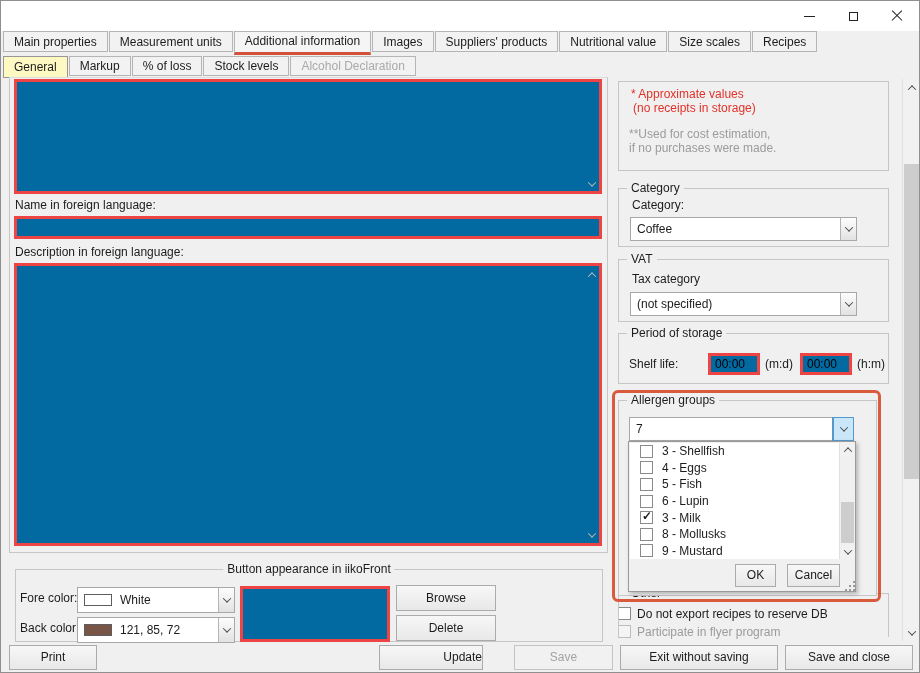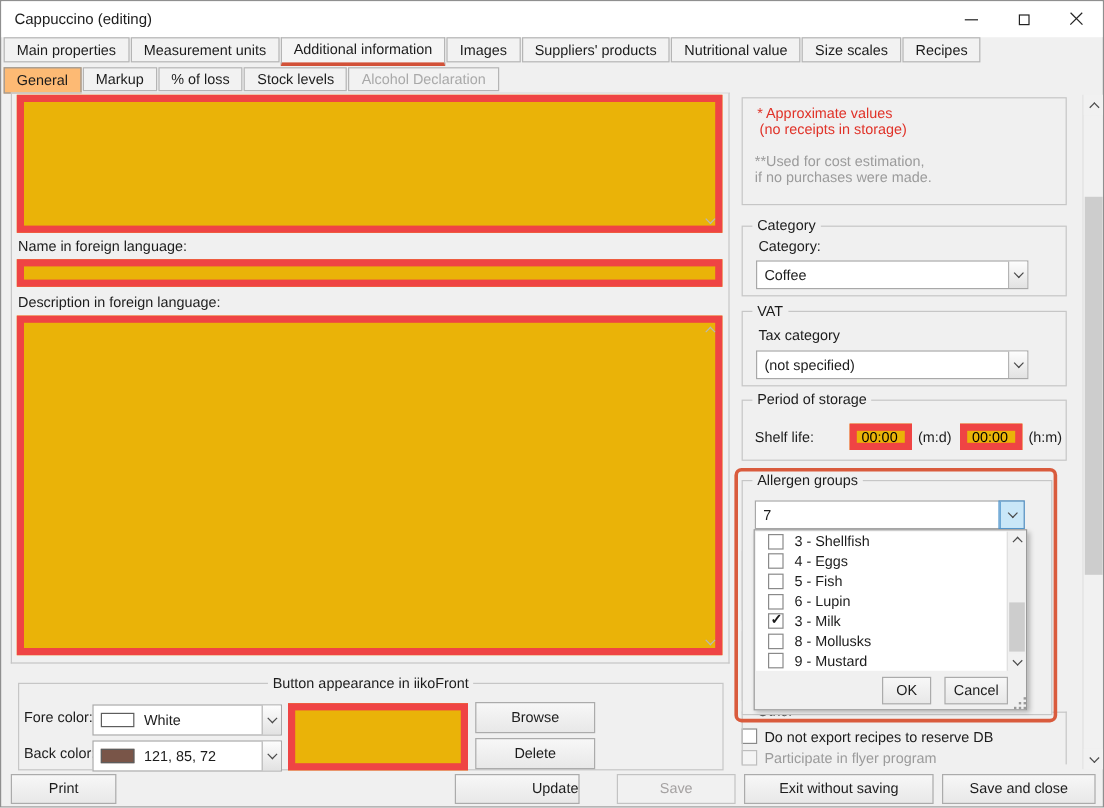--- a/index.html
+++ b/index.html
@@ -16,28 +16,28 @@
   .ic-close::before,.ic-close::after{content:"";position:absolute;left:-1px;top:5px;width:14px;height:1.3px;background:#222;}
   .ic-close::before{transform:rotate(45deg);} .ic-close::after{transform:rotate(-45deg);}
 
   
   .tabrow{position:absolute;left:2px;display:flex;gap:1px;}
   #mainTabs{top:30px;height:25px;}
   #subTabs{top:55px;height:23px;}
   .tab{height:21px;line-height:20px;padding:0 10px;background:#f2f2f2;border:1px solid #b5b5b5;white-space:nowrap;cursor:default;}
   #mainTabs .tab.active{height:24px;line-height:19px;background:#f5f5f5;border-bottom:3px solid #d25138;}
   #subTabs .tab{height:20px;line-height:19px;}
-  #subTabs .tab.active{height:22px;line-height:21px;background:#fdba74;border-color:#979797;}
+  #subTabs .tab.active{height:22px;line-height:21px;background:#fef9c3;border-color:#979797;}
   #subTabs .tab.disabled{color:#a9a9a9;}
 
   
   .gbox{position:absolute;border:1px solid #c6c6c6;}
   .gtitle{position:absolute;top:-8px;left:8px;background:#f0f0f0;padding:0 4px;line-height:14px;white-space:nowrap;}
   .txt{position:absolute;white-space:nowrap;}
-  .field{position:absolute;background:#eab308;border:6px solid #ef4444;}
+  .field{position:absolute;background:#0369a1;border:3px solid #ef4444;}
   textarea.field{resize:none;outline:none;padding:2px 4px;font-size:12px;}
   input.field{outline:none;padding:1px 4px;font-size:12px;}
   .btn{position:absolute;background:linear-gradient(#f7f7f7,#e8e8e8);border:1px solid #ababab;text-align:center;cursor:default;}
   .btn.disabled{color:#a5a2a2;border-color:#c3c3c3;background:#f1f1f1;}
   .combo{position:absolute;background:#fff;border:1px solid #a8a8a8;}
   .combo .cval{position:absolute;left:6px;top:0;right:20px;line-height:22px;white-space:nowrap;overflow:hidden;}
   .cbtn{position:absolute;right:0;top:0;bottom:0;width:16px;background:linear-gradient(#fdfdfd,#e2e2e2);border-left:1px solid #b4b4b4;display:flex;align-items:center;justify-content:center;}
   .cbtn.blue{background:#c9e7f8;border-left:1px solid #5598ce;outline:1px solid #5598ce;}
   .cv{display:inline-block;width:6px;height:6px;border-right:1.6px solid #4a4a4a;border-bottom:1.6px solid #4a4a4a;transform:rotate(45deg) translate(-1px,-1px);}
   .cv.up{transform:rotate(225deg) translate(-1px,-1px);}
@@ -70,21 +70,20 @@
   .red{color:#e03228;}
   .gray{color:#9b9b9b;}
   .frag{z-index:2;}
 </style>
 </head>
 <body>
 
 <div id="win">
 
   <div id="titlebar">
-    <span class="ttl">Cappuccino (editing)</span>
     <div class="winbtn" style="right:88px;">
         <span class="ic-min"></span>
       </div>
     <div class="winbtn" style="right:44px;">
         <span class="ic-max"></span>
       </div>
     <div class="winbtn" style="right:0;">
         <span class="ic-close"></span>
       </div>
   </div>

